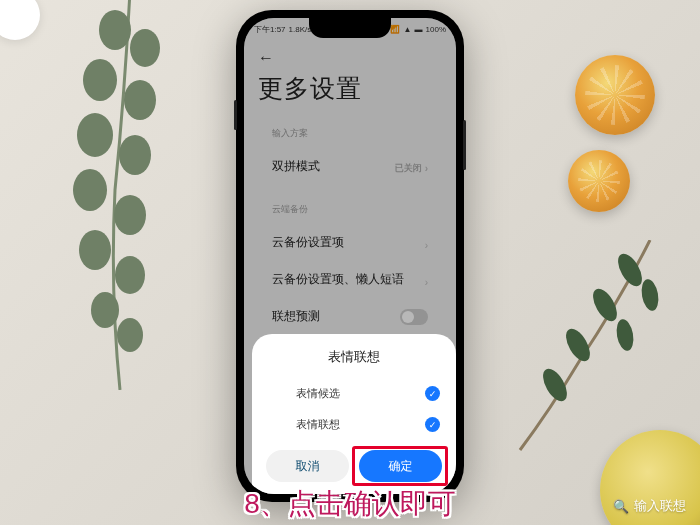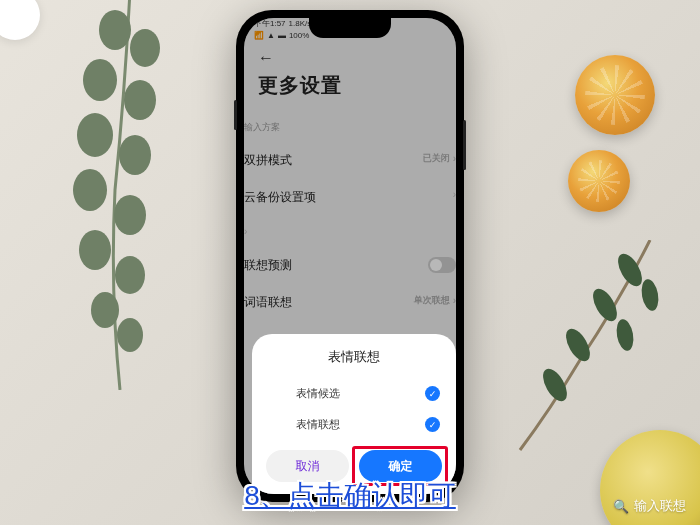--- a/index.html
+++ b/index.html
@@ -64,36 +64,36 @@
     position:absolute; left:50%; top:8px; transform:translateX(-50%);
     width:82px; height:20px; background:#000; border-radius:0 0 14px 14px; z-index:10;
   }
   .screen {
     width: 100%; height: 100%; background:#efefef;
     border-radius: 30px; overflow:hidden; position:relative;
   }
 
   
   .status {
-    height: 22px; display:flex; justify-content:space-between;
-    padding: 0 10px; font-size: 8px; color:#333;flex-direction:column;
+    height: 22px; display:flex; align-items:center; justify-content:space-between;
+    padding: 0 10px; font-size: 8px; color:#333;
   }
   .status .l, .status .r { display:flex; align-items:center; gap:3px; }
   .alarm-icon { color:#ff7a00; font-size:9px; }
 
   
   .hdr { padding: 6px 14px 4px; }
   .back-btn { width:20px; height:20px; display:flex; align-items:center; color:#333; font-size:16px; }
-  .title { font-size: 20px; color:#222; margin-top:6px; font-weight:700; letter-spacing:1px; }
-
-  
-  .content { padding: 0 0; color:#333; }
+  .title { font-size: 25px; color:#222; margin-top:6px; font-weight:400; letter-spacing:1px; }
+
+  
+  .content { padding: 0 28px; color:#333; }
   .sect-label { font-size: 9px; color:#999; margin-top:18px; margin-bottom:8px; }
   .row {
-    display:flex; align-items:flex-start; justify-content:space-between;
+    display:flex; align-items:flex-end; justify-content:space-between;
     padding: 10px 0; font-size: 12px; color:#222;
   }
   .row + .row { border-top: 0; }
   .row-val { font-size:9px; color:#aaa; display:flex; align-items:center; gap:3px;font-weight:bold; }
   .chev { color:#bbb; font-size:10px; }
   .toggle {
     width:28px; height:16px; background:#ccc; border-radius:10px; position:relative;
   }
   .toggle::after{
     content:""; position:absolute; left:2px; top:2px; width:12px; height:12px;
@@ -119,36 +119,35 @@
   .check {
     width:15px; height:15px; border-radius:50%; background:#1677ff;
     display:flex; align-items:center; justify-content:center; color:#fff; font-size:9px;
   }
   .sheet-btns { display:flex; gap:10px; margin-top:10px; }
   .btn {
     flex:1; height:32px; border-radius:16px; border:none;
     display:flex; align-items:center; justify-content:center;
     font-size:12px;
   }
-  .btn-cancel { background:#f1f1f1; color:#6d28d9; }
-  .btn-ok { background:#1677ff; color:#fff; font-weight:700; }
+  .btn-cancel { background:#f1f1f1; color:#0c4a6e; }
+  .btn-ok { background:#1677ff; color:#fff; font-weight:400; }
   .red-box {
     position:absolute; border:3px solid #e4002b; border-radius:3px;
     pointer-events:none;
   }
 
   
   .caption {
-    position:absolute; left:50%; bottom:10px; transform:translateX(-50%);
-    font-size:28px; color:#1d4ed8; font-weight:500; white-space:nowrap;
+    position:absolute; left:50%; bottom:2px; transform:translateX(-50%);
+    font-size:28px; color:#be185d; font-weight:500; white-space:nowrap;
     text-shadow:
       -2px -2px 0 #fff, 2px -2px 0 #fff, -2px 2px 0 #fff, 2px 2px 0 #fff,
       0 -2px 0 #fff, 0 2px 0 #fff, -2px 0 0 #fff, 2px 0 0 #fff;
     z-index:50;
-    text-decoration:underline;
   }
 </style>
 </head>
 <body>
 
 <div class="deco-circle-tl"></div>
 <div class="deco-leaf-left">
   <svg viewBox="0 0 200 400">
     <path d="M100 0 Q95 100 85 200 Q80 300 90 400" stroke="#7a8a6f" stroke-width="3" fill="none"></path>
     <g fill="#6f8066">
@@ -214,25 +213,27 @@
     <div class="content">
       <div class="sect-label">输入方案</div>
       <div class="row">
         <span>双拼模式</span>
         <span class="row-val">
           <span>已关闭</span>
           <span class="chev">›</span>
         </span>
       </div>
 
+      <div class="sect-label">云端备份</div>
       <div class="row">
         <span>云备份设置项</span>
         <span class="chev">›</span>
       </div>
       <div class="row">
+        <span>云备份设置项、懒人短语</span>
         <span class="chev">›</span>
       </div>
 
       <div class="row">
         <span>联想预测</span>
         <span class="toggle"></span>
       </div>
       <div class="row">
         <span>词语联想</span>
         <span class="row-val">

